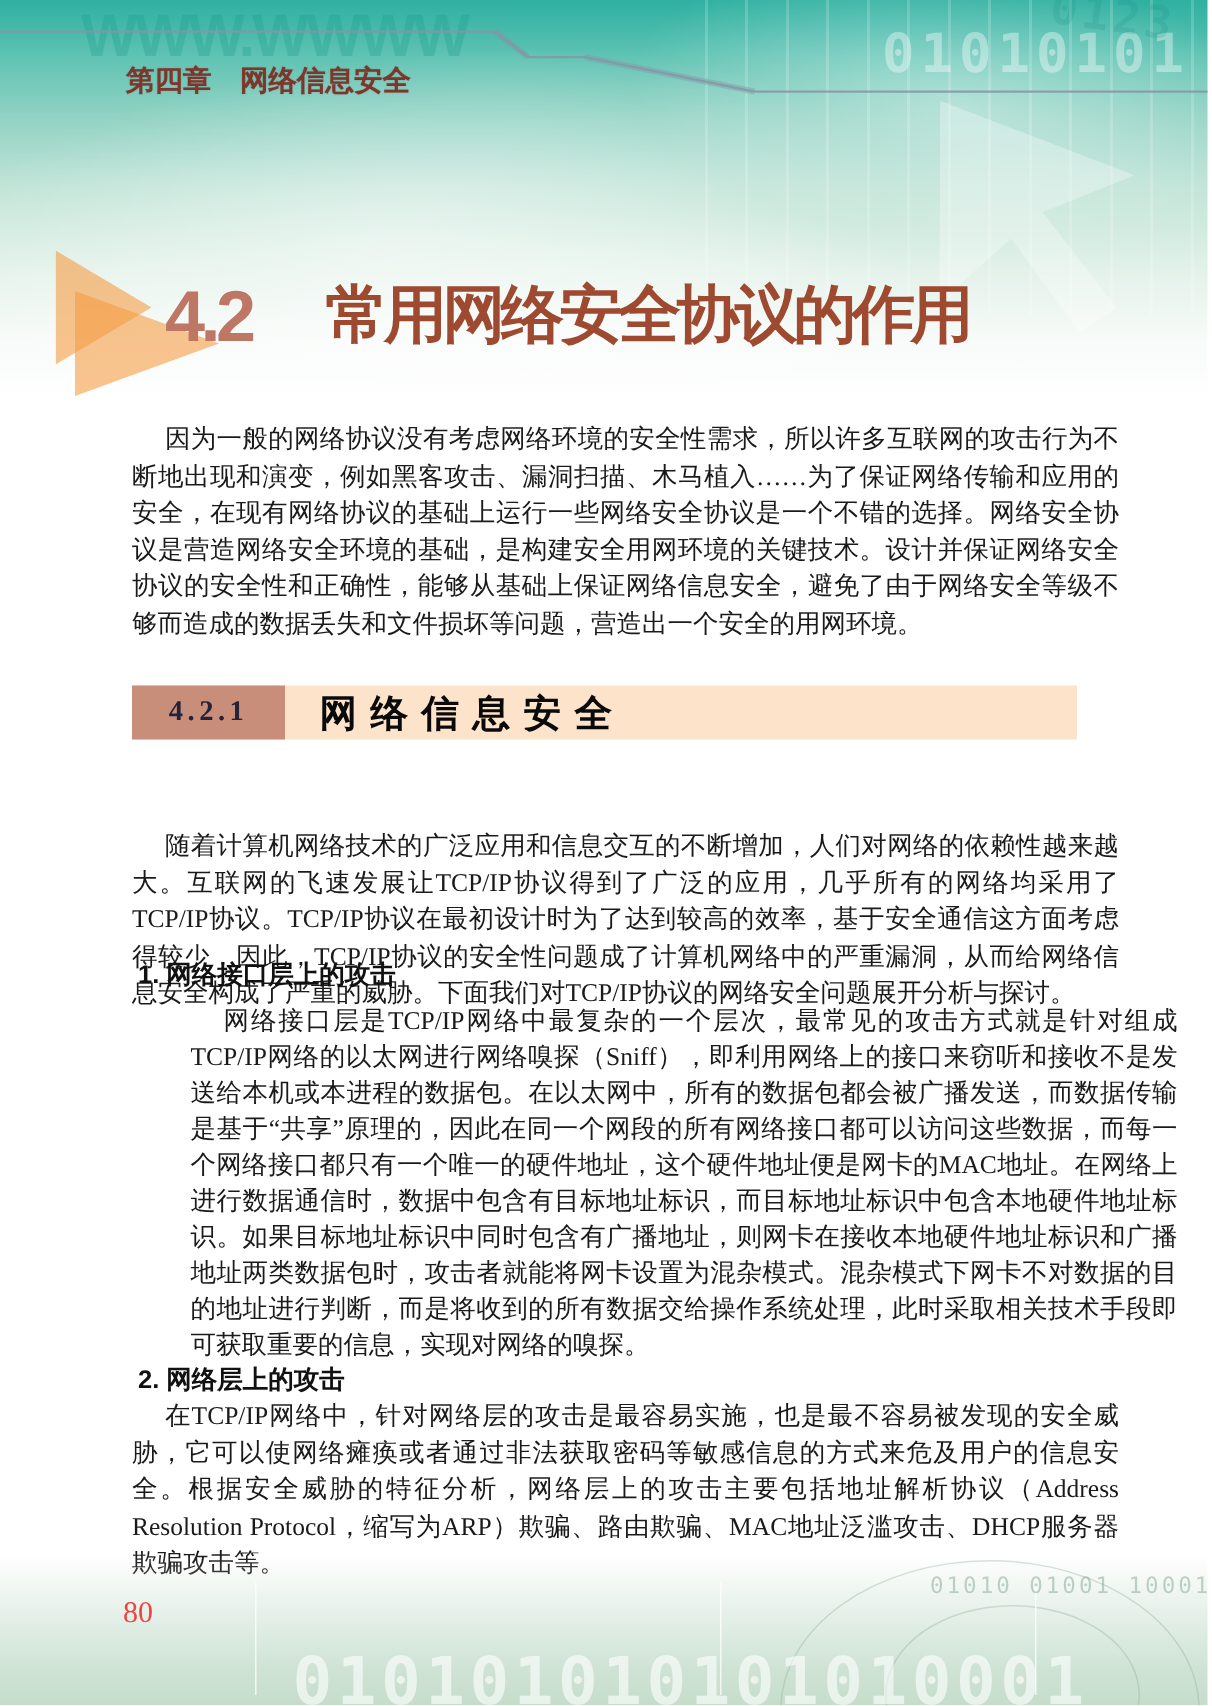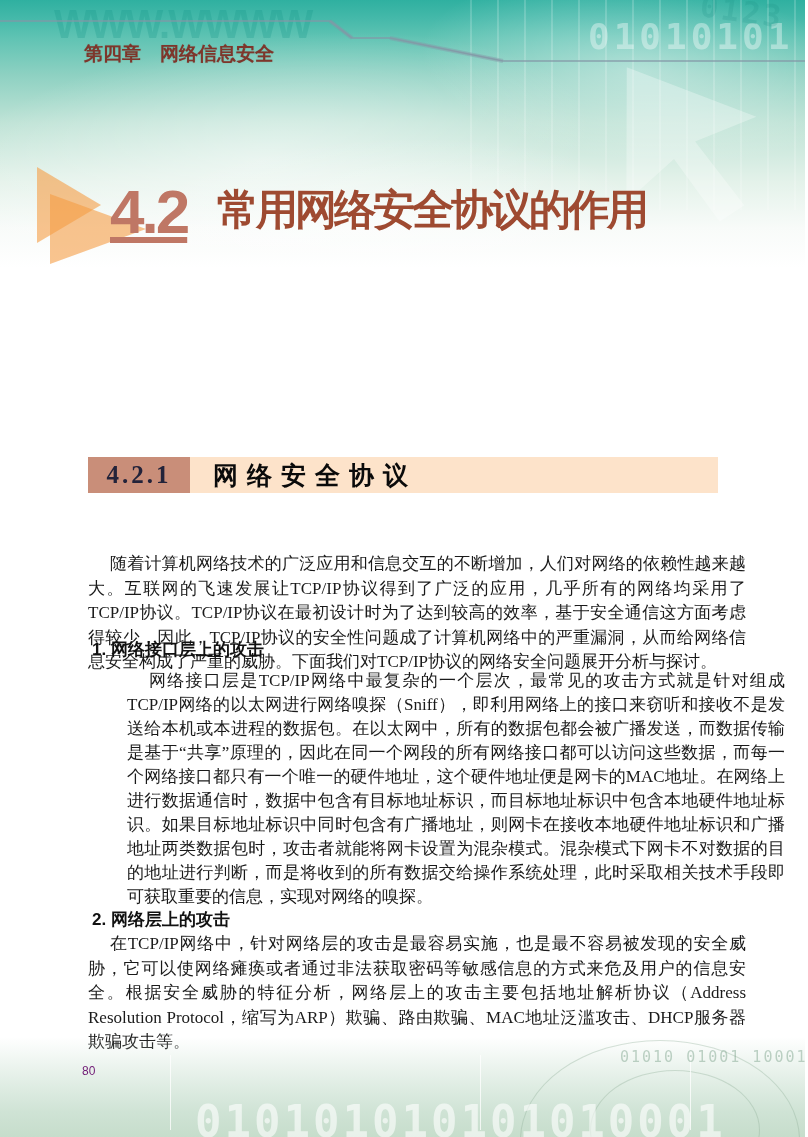--- a/index.html
+++ b/index.html
@@ -76,22 +76,22 @@
   }
 
   
   .tri { position: absolute; background: #f59d44; opacity: .6;
          clip-path: polygon(0 0, 100% 50%, 0 100%); }
   .tri-1 { left: 37px; top: 167px; width: 64px; height: 76px; }
   .tri-2 { left: 50px; top: 194px; width: 96px; height: 70px; }
   .section-number {
     position: absolute; left: 110px; top: 172px;
     font-family: "Liberation Sans", "DejaVu Sans", sans-serif;
-    font-weight: bold; font-size: 62px; line-height: 80px;
-    letter-spacing: -3px; color: #bf7765; white-space: nowrap; text-decoration: underline;
+    font-weight: bold; font-size: 48px; line-height: 80px;
+    letter-spacing: -3px; color: #bf7765; white-space: nowrap;
   }
   .section-title {
     position: absolute; left: 217px; top: 187px;
     font-family: "Liberation Sans", "DejaVu Sans", sans-serif;
     font-weight: bold; font-size: 42px; line-height: 46px;
     letter-spacing: -3px; color: #9e4a31; white-space: nowrap;
   }
 
   
   .bodyblock {
@@ -115,21 +115,21 @@
   
   .subsection-bar {
     position: absolute; left: 88px; top: 457px;
     width: 630px; height: 36px; background: #fde3ca;
     display: flex; align-items: center;
   }
   .subsection-number {
     width: 102px; height: 36px; background: #c98e79;
     display: flex; align-items: center; justify-content: center;
     font-family: "Liberation Serif", "DejaVu Serif", serif;
-    font-weight: bold; font-size: 25px; letter-spacing: 3px;
+    font-weight: bold; font-size: 19px; letter-spacing: 3px;
     color: #23233a; flex: 0 0 auto;
   }
   .subsection-title {
     margin-left: 23px;
     font-family: "Liberation Serif", "DejaVu Serif", serif;
     font-weight: bold; font-size: 25px; letter-spacing: 9px;
     color: #0a0a0a; white-space: nowrap;
   }
 
   
@@ -155,22 +155,22 @@
     color: rgba(255,255,255,.6); white-space: nowrap;
   }
   .binary-bottom-small {
     position: absolute; left: 620px; top: 1048px;
     font-family: "DejaVu Sans Mono", "Liberation Mono", monospace;
     font-size: 15px; letter-spacing: 2px;
     color: rgba(118,158,132,.45); white-space: nowrap;
   }
   .page-number {
     position: absolute; left: 82px; top: 1064px;
-    font-family: Liberation Sans, sans-serif;
-    font-size: 12px; color: #701a75; z-index: 3;
+    font-family: Liberation Serif, serif;
+    font-size: 20px; color: #ef4444; z-index: 3;
   }
 </style>
 </head>
 <body>
 
 <div class="page">
 
   <div class="header-band">
     <div class="swirl swirl-1"></div>
     <div class="swirl swirl-2"></div>
@@ -188,24 +188,25 @@
     <div class="chapter-label">第四章　网络信息安全</div>
   </div>
 
   <div>
     <div class="tri tri-1"></div>
     <div class="tri tri-2"></div>
   </div>
   <div class="section-number">4.2</div>
   <div class="section-title">常用网络安全协议的作用</div>
 
+  <p class="bodyblock indent intro">因为一般的网络协议没有考虑网络环境的安全性需求，所以许多互联网的攻击行为不断地出现和演变，例如黑客攻击、漏洞扫描、木马植入……为了保证网络传输和应用的安全，在现有网络协议的基础上运行一些网络安全协议是一个不错的选择。网络安全协议是营造网络安全环境的基础，是构建安全用网环境的关键技术。设计并保证网络安全协议的安全性和正确性，能够从基础上保证网络信息安全，避免了由于网络安全等级不够而造成的数据丢失和文件损坏等问题，营造出一个安全的用网环境。</p>
 
   <div class="subsection-bar">
     <div class="subsection-number">4.2.1</div>
-    <div class="subsection-title">网络安全协议</div>
+    <div class="subsection-title">网络信息安全</div>
   </div>
 
   <p class="bodyblock indent p-tcpip">随着计算机网络技术的广泛应用和信息交互的不断增加，人们对网络的依赖性越来越大。互联网的飞速发展让TCP/IP协议得到了广泛的应用，几乎所有的网络均采用了TCP/IP协议。TCP/IP协议在最初设计时为了达到较高的效率，基于安全通信这方面考虑得较少，因此，TCP/IP协议的安全性问题成了计算机网络中的严重漏洞，从而给网络信息安全构成了严重的威胁。下面我们对TCP/IP协议的网络安全问题展开分析与探讨。</p>
   <div class="subhead h-interface">1. 网络接口层上的攻击</div>
   <p class="bodyblock indent p-interface">网络接口层是TCP/IP网络中最复杂的一个层次，最常见的攻击方式就是针对组成TCP/IP网络的以太网进行网络嗅探（Sniff），即利用网络上的接口来窃听和接收不是发送给本机或本进程的数据包。在以太网中，所有的数据包都会被广播发送，而数据传输是基于“共享”原理的，因此在同一个网段的所有网络接口都可以访问这些数据，而每一个网络接口都只有一个唯一的硬件地址，这个硬件地址便是网卡的MAC地址。在网络上进行数据通信时，数据中包含有目标地址标识，而目标地址标识中包含本地硬件地址标识。如果目标地址标识中同时包含有广播地址，则网卡在接收本地硬件地址标识和广播地址两类数据包时，攻击者就能将网卡设置为混杂模式。混杂模式下网卡不对数据的目的地址进行判断，而是将收到的所有数据交给操作系统处理，此时采取相关技术手段即可获取重要的信息，实现对网络的嗅探。</p>
   <div class="subhead h-network">2. 网络层上的攻击</div>
   <p class="bodyblock indent p-network">在TCP/IP网络中，针对网络层的攻击是最容易实施，也是最不容易被发现的安全威胁，它可以使网络瘫痪或者通过非法获取密码等敏感信息的方式来危及用户的信息安全。根据安全威胁的特征分析，网络层上的攻击主要包括地址解析协议（Address Resolution Protocol，缩写为ARP）欺骗、路由欺骗、MAC地址泛滥攻击、DHCP服务器欺骗攻击等。</p>
 
   <div class="footer-band"></div>
   <div class="globe-arc arc-1"></div>

